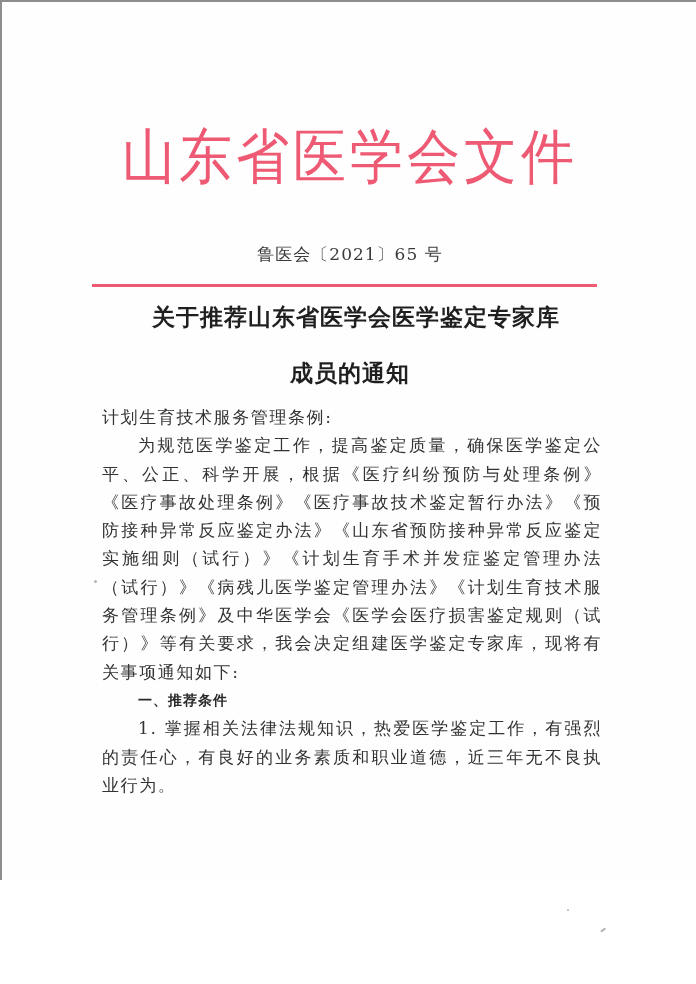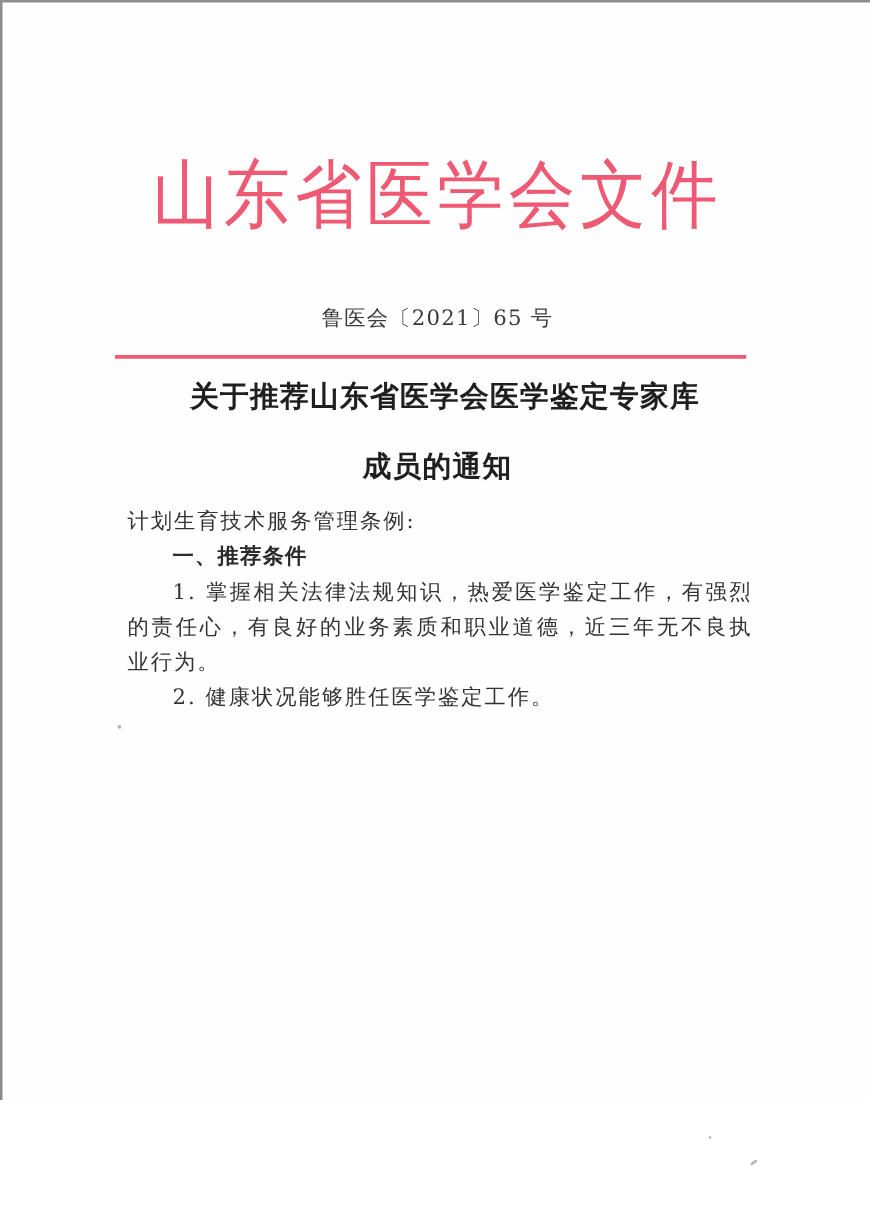--- a/index.html
+++ b/index.html
@@ -43,41 +43,41 @@
     .title.l2 { top: 356px; }
     .body {
       position: absolute; left: 100px; width: 500px; top: 401px;
       font-size: 17px; line-height: 28.3px; color: #333;
       letter-spacing: 1.6px;
     }
     .body p { margin: 0; text-align: justify; text-align-last: left; }
     .body .indent { text-indent: 36px; }
     .body .section-head {
       font-family: "DejaVu Sans", "Liberation Sans", sans-serif;
-      font-weight: bold; font-size: 17px; color: #2a2a2a; letter-spacing: 1px;
+      font-weight: bold; font-size: 14px; color: #2a2a2a; letter-spacing: 1px;
     }
     .speck { position: absolute; background: #b5b5b5; border-radius: 50%; }
   </style>
 </head>
 <body>
 
 <div class="page">
 
   <div class="red-head">山东省医学会文件</div>
 
   <div class="doc-number">鲁医会〔2021〕65 号</div>
 
   <div class="red-rule"></div>
 
   <div class="title l1">关于推荐山东省医学会医学鉴定专家库</div>
   <div class="title l2">成员的通知</div>
 
   <div class="body">
     <p>计划生育技术服务管理条例:</p>
+    <p class="indent">为规范医学鉴定工作，提高鉴定质量，确保医学鉴定公平、公正、科学开展，根据《医疗纠纷预防与处理条例》《医疗事故处理条例》《医疗事故技术鉴定暂行办法》《预防接种异常反应鉴定办法》《山东省预防接种异常反应鉴定实施细则（试行）》《计划生育手术并发症鉴定管理办法（试行）》《病残儿医学鉴定管理办法》《计划生育技术服务管理条例》及中华医学会《医学会医疗损害鉴定规则（试行）》等有关要求，我会决定组建医学鉴定专家库，现将有关事项通知如下:</p>
     <p class="indent section-head">一、推荐条件</p>
     <p class="indent">1. 掌握相关法律法规知识，热爱医学鉴定工作，有强烈的责任心，有良好的业务素质和职业道德，近三年无不良执业行为。</p>
-    <p class="indent">2. 健康状况能够胜任医学鉴定工作。</p>
   </div>
 
   <div class="speck" style="left:92px;top:578px;width:3px;height:3px;"></div>
   <div class="speck" style="left:565px;top:907px;width:2px;height:2px;"></div>
   <div class="speck" style="left:598px;top:927px;width:6px;height:1.5px;transform:rotate(-35deg);border-radius:1px;"></div>
 </div>
 
 </body></html>

